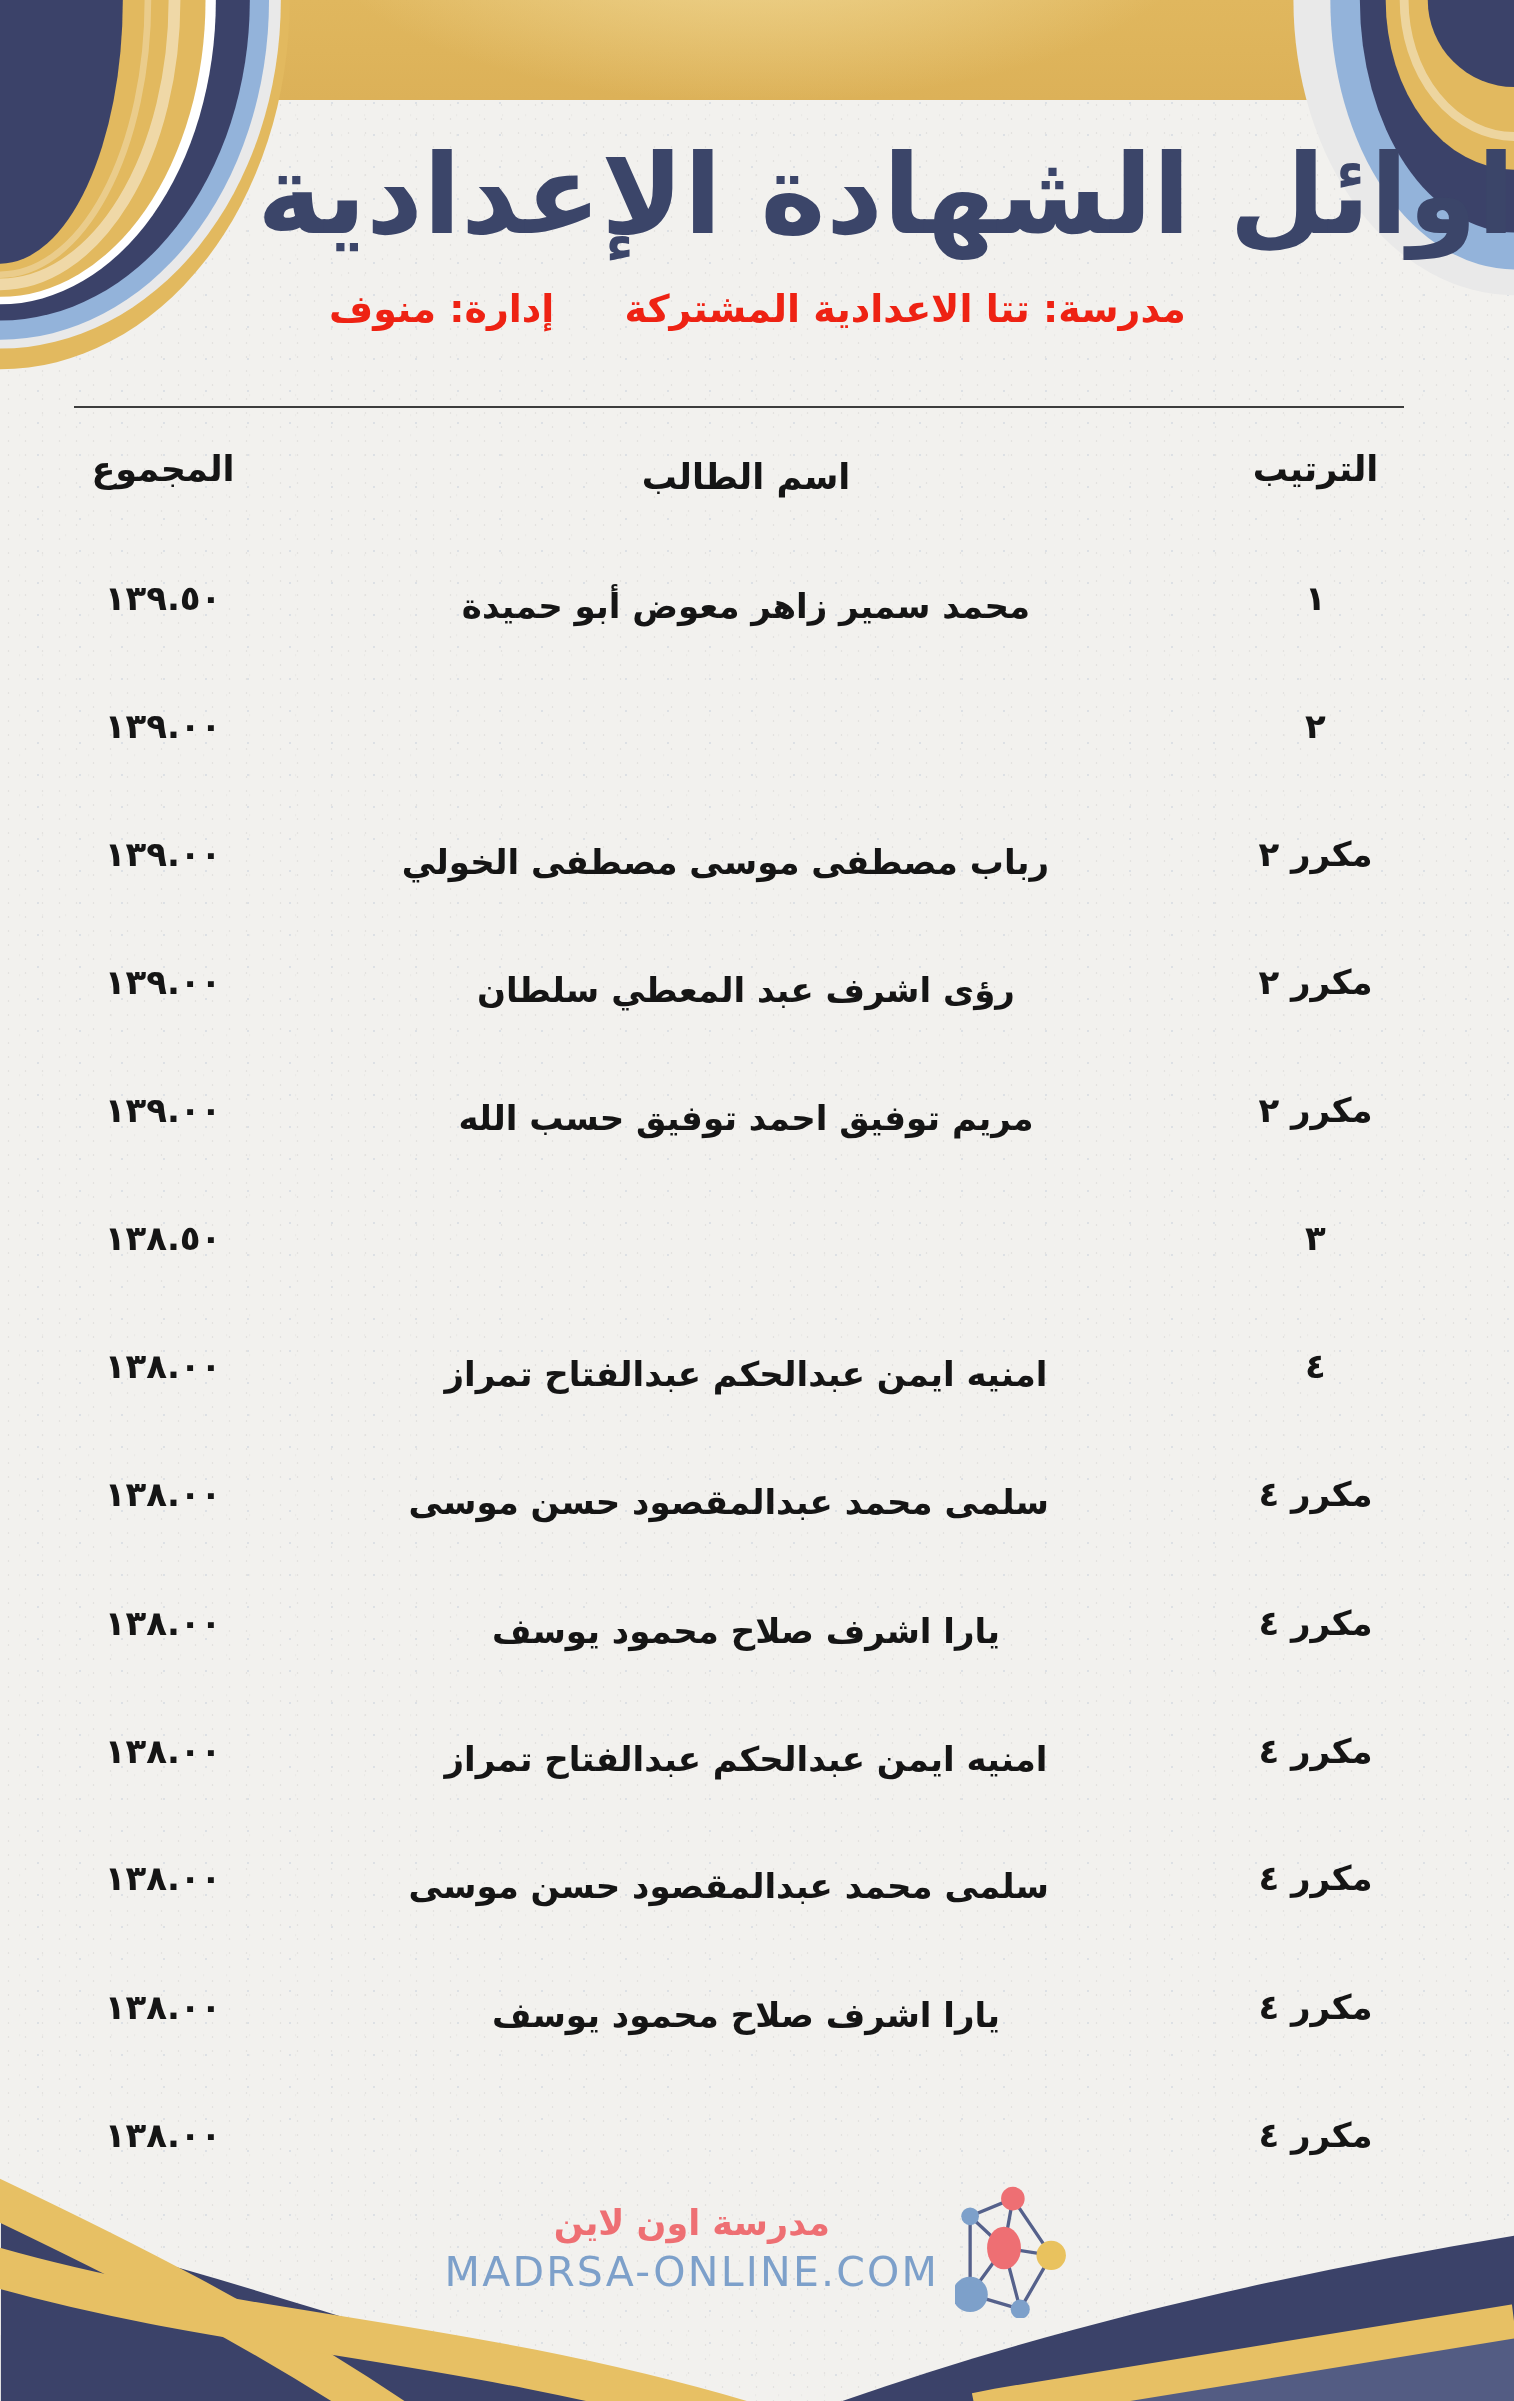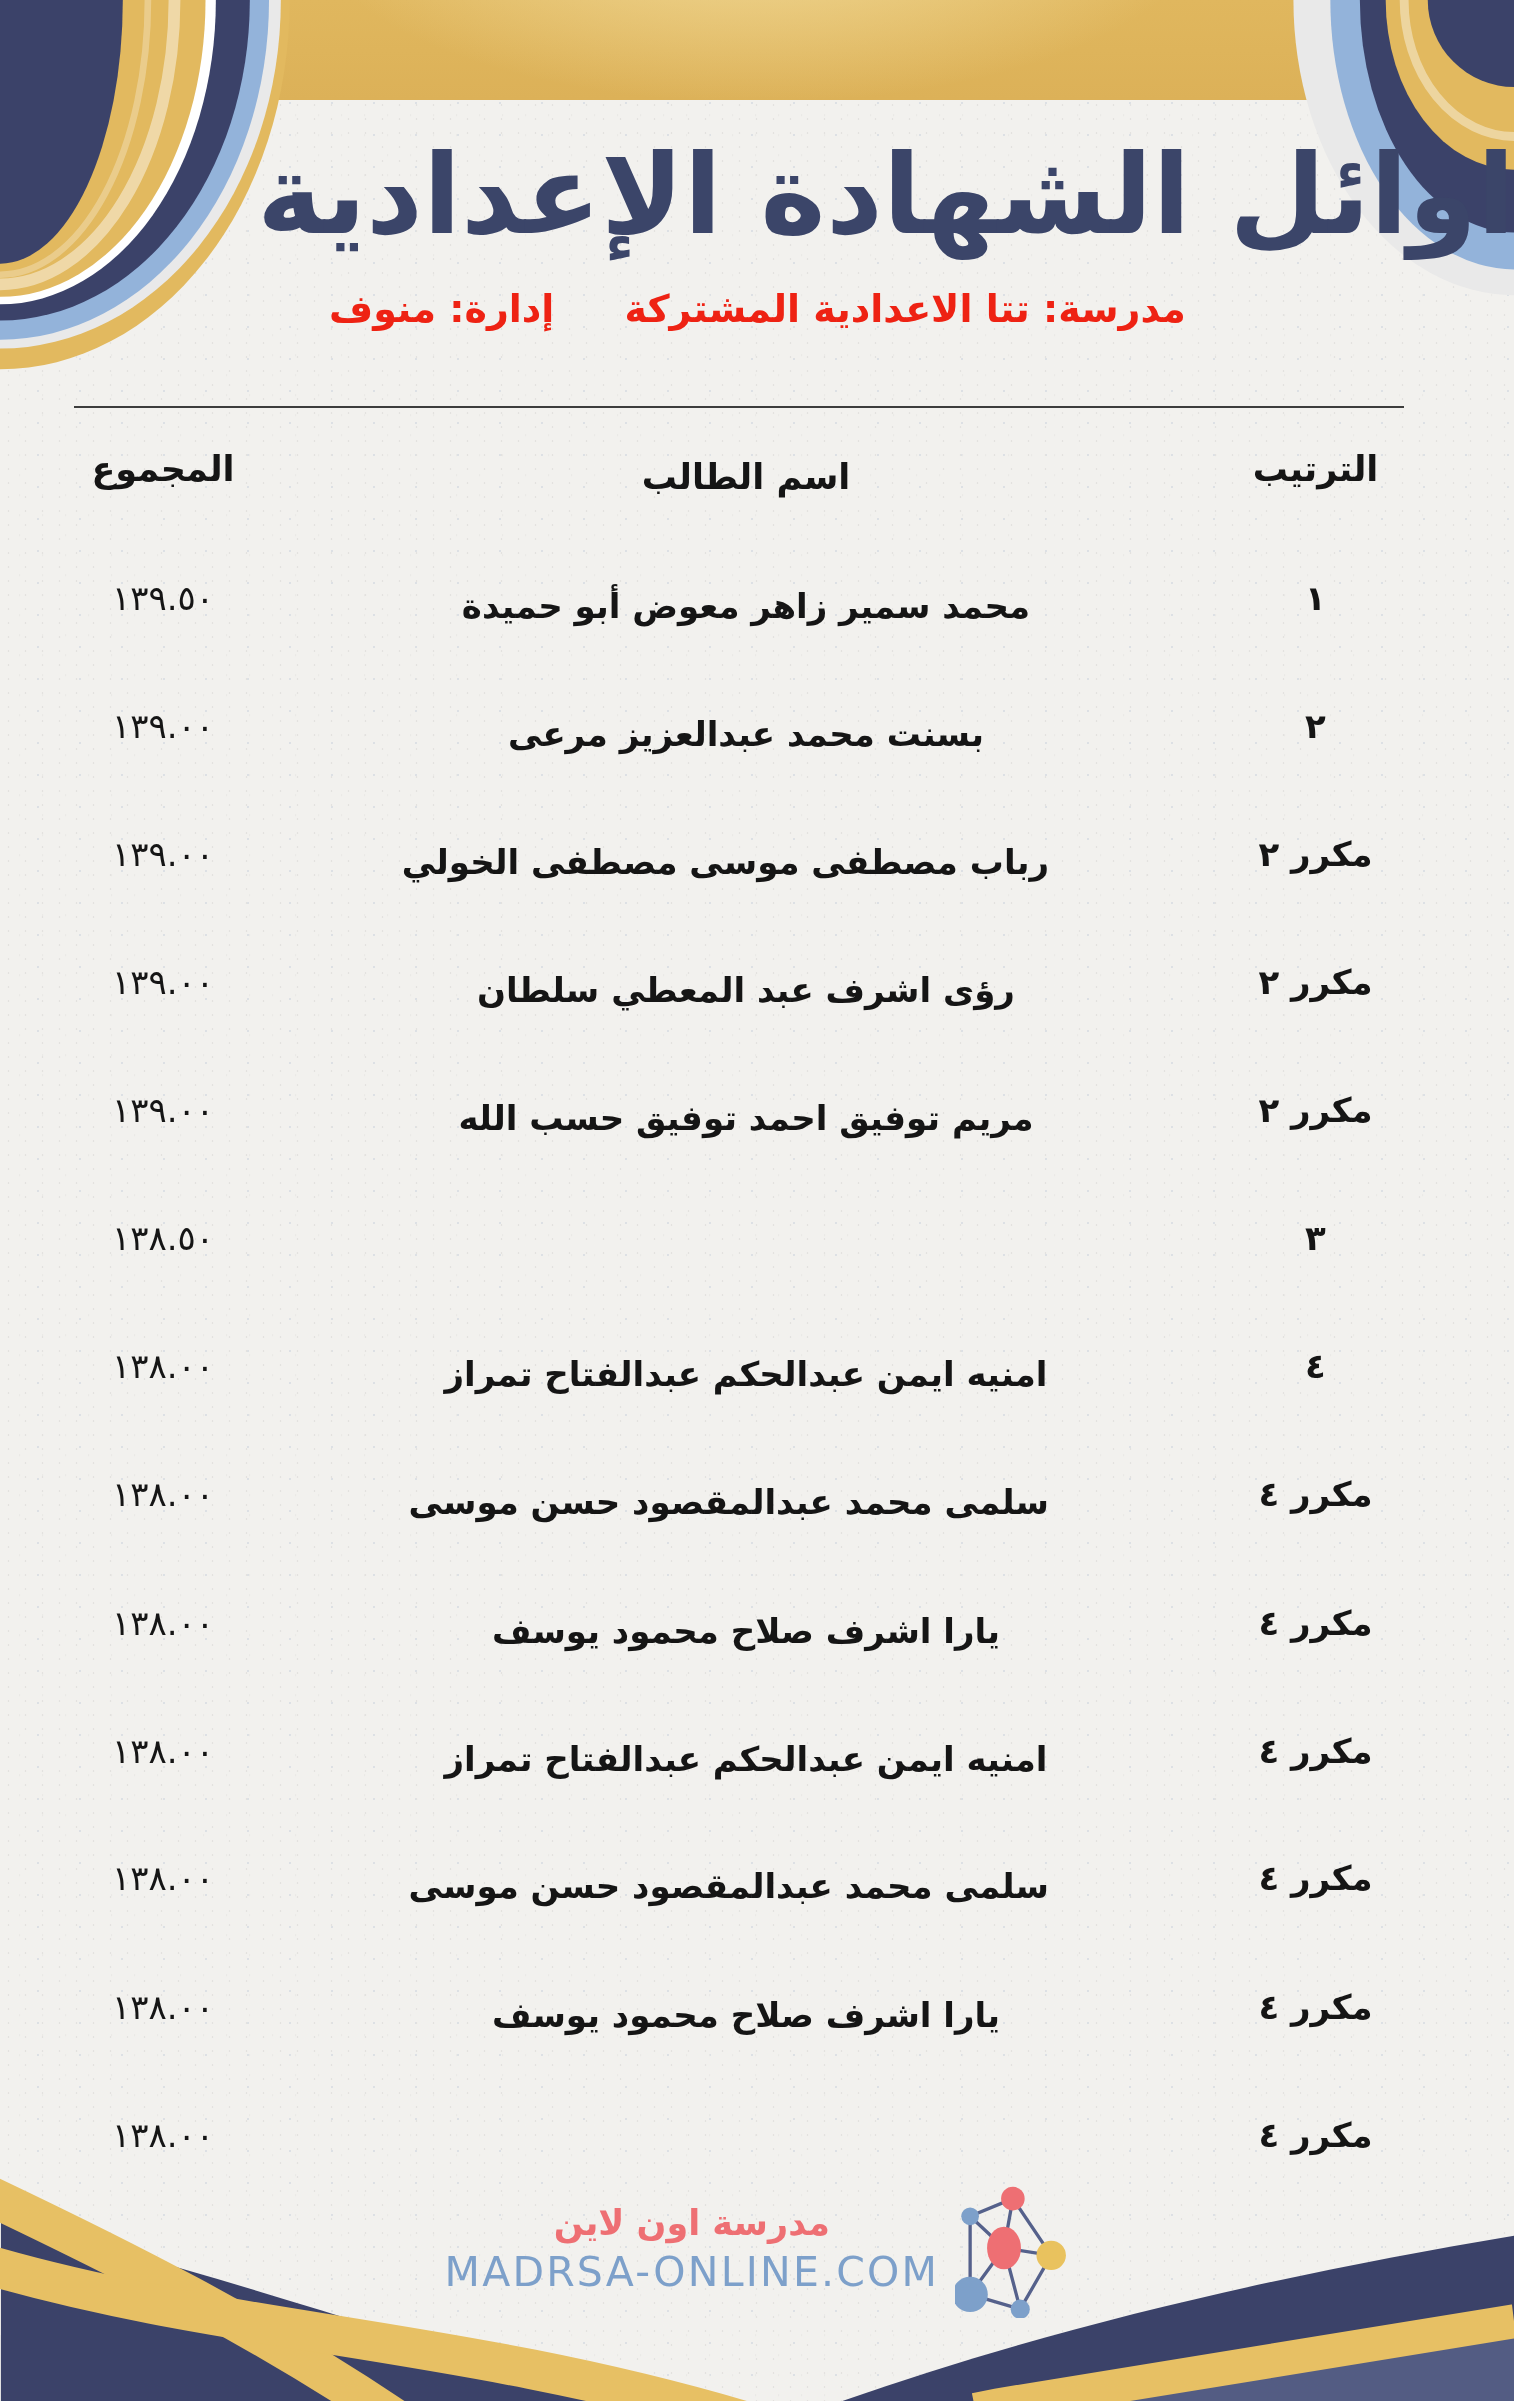--- a/index.html
+++ b/index.html
@@ -38,21 +38,21 @@
     position:absolute; top:406px; left:74px; width:1330px; height:2.2px;
     background:#1d1d1d; opacity:.85;
   }
   .thead, .row { position:absolute; left:0; width:100%; height:47px; color:#151515; }
   .thead { top:449px; font-size:35px; font-weight:700; }
   .row { font-size:34px; font-weight:700; }
   .cell { position:absolute; direction:rtl; text-align:center; white-space:nowrap; }
   .cell.rank  { right:96px; width:207px; }
   .cell.name  { left:443px;  width:606px;margin-top:8px; }
   .cell.total { left:41px;   width:244px; letter-spacing:1.5px; }
-  .row .cell.total { font-weight:400; }
+  .row .cell.total { font-weight:700; }
   .logo {
     position:absolute; top:2178px; left:0; width:100%;
     display:flex; justify-content:center; align-items:center; gap:16.3px;
   }
   .logo-text { text-align:center; }
   .logo-ar { font-size:35px; font-weight:700; color:#ee6f73; direction:rtl; line-height:1.35; }
   .logo-en { font-size:41px; font-weight:400; color:#7da0ca; letter-spacing:2.2px; }
 </style>
 </head>
 <body>
@@ -108,21 +108,20 @@
     <span class="cell total">المجموع</span>
   </div>
 
   <div class="row" style="top:578px">
     <span class="cell rank">١</span>
     <span class="cell name">محمد سمير زاهر معوض أبو حميدة</span>
     <span class="cell total">١٣٩.٥٠</span>
   </div>
   <div class="row" style="top:706px">
     <span class="cell rank">٢</span>
-    <span class="cell name">بسنت محمد عبدالعزيز مرعى</span>
     <span class="cell total">١٣٩.٠٠</span>
   </div>
   <div class="row" style="top:834px">
     <span class="cell rank">مكرر ٢</span>
     <span class="cell name">رباب مصطفى موسى مصطفى الخولي</span>
     <span class="cell total">١٣٩.٠٠</span>
   </div>
   <div class="row" style="top:962px">
     <span class="cell rank">مكرر ٢</span>
     <span class="cell name">رؤى اشرف عبد المعطي سلطان</span>

